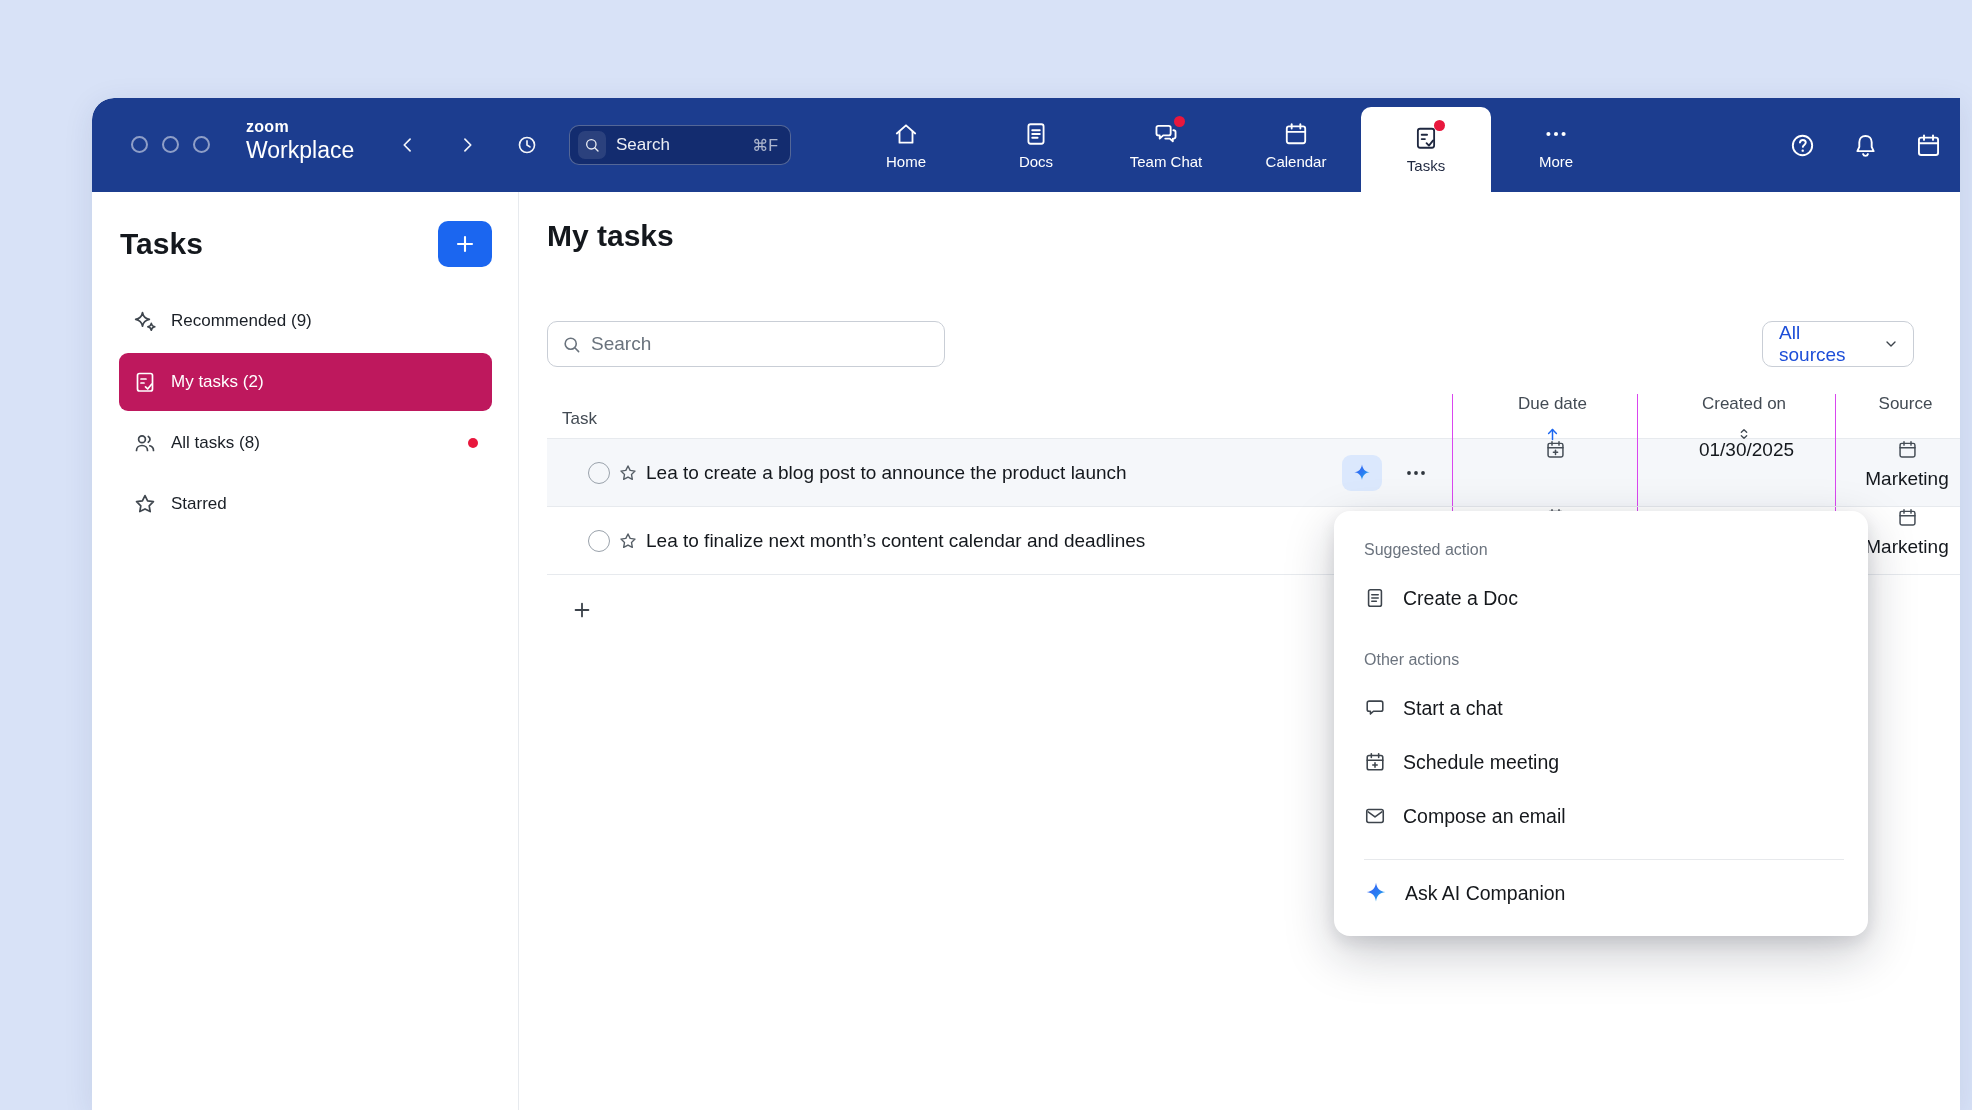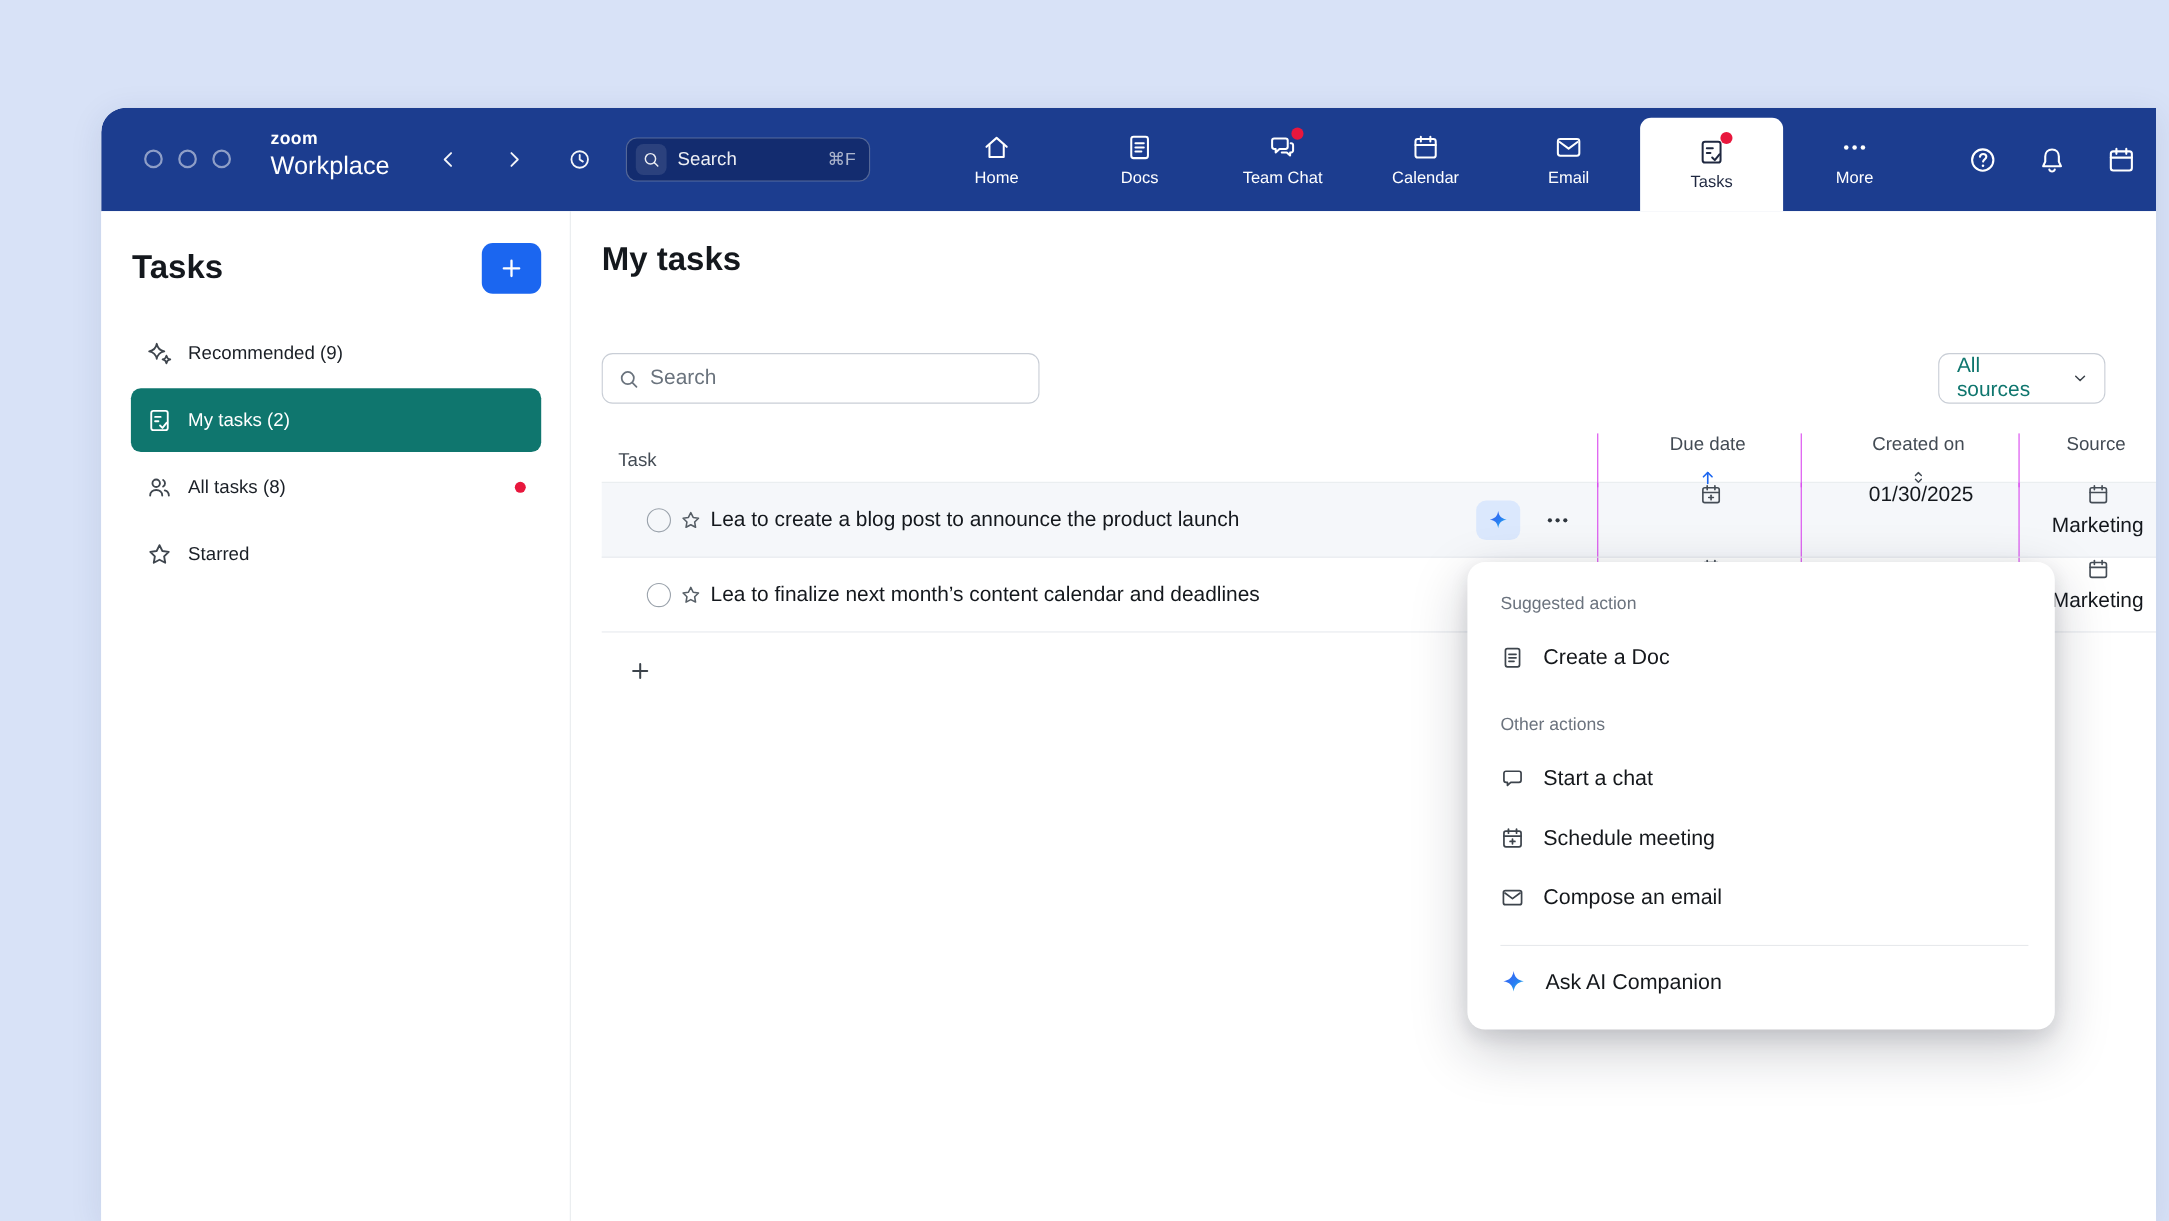--- a/index.html
+++ b/index.html
@@ -71,40 +71,40 @@
   .sb-add {
     width:54px; height:46px; border-radius:10px; background:#1b66f0; color:#fff; border:none;
     display:flex; align-items:center; justify-content:center; cursor:pointer;
   }
   .sb-list { margin-top:25px; }
   .sb-item {
     height:58px; margin:0 26px 3px 27px; border-radius:9px; display:flex; align-items:center;
     gap:14px; padding:0 14px; font-size:17px; color:#1a1f26; cursor:pointer; position:relative;
   }
   .sb-item .sbic { color:#3f464e; }
-  .sb-item.selected { background:#0f766e; color:#fff;text-align:right; }
+  .sb-item.selected { background:#be185d; color:#fff;text-align:right; }
   .sb-item.selected .sbic { color:#fff; }
   .sb-item .sb-dot { margin-left:auto; width:10px; height:10px; border-radius:50%; background:#e8173d; }
 
   
   .main { position:absolute; left:427px; top:94px; right:0; bottom:0; background:#fff; }
   .m-title { position:absolute; left:28px; top:27px; font-size:30px; font-weight:700; }
   .m-search {
     position:absolute; left:28px; top:129px; width:398px; height:46px;
     border:1px solid #c9ced6; border-radius:10px; display:flex; align-items:center; gap:10px;
     padding:0 14px; color:#6a737d;
   }
   .m-search input {
     border:none; outline:none; background:transparent; font:inherit; font-size:19px; color:#14181d; width:100%;
   }
   .m-search input::placeholder { color:#6a737d; }
   .m-sources {
     position:absolute; top:129px; right:46px; width:152px; height:46px;
     border:1px solid #c9ced6; border-radius:10px; display:flex; align-items:center; justify-content:space-between;
-    padding:0 14px 0 16px; font-size:19px; color:#0f766e; cursor:pointer; background:#fff;gap:16px;
+    padding:0 14px 0 16px; font-size:19px; color:#1d4ed8; cursor:pointer; background:#fff;gap:16px;
   }
   .m-sources .chv { color:#3c434b; }
 
   .m-table { position:absolute; left:28px; top:202px; right:0; }
   .t-head, .t-row { display:grid; grid-template-columns:905px 185px 198px 1fr; }
   .t-head { height:45px; border-bottom:1px solid #e7eaee; }
   .t-hcell { display:flex; align-items:center; padding-left:15px; font-size:17px; color:#434b54; gap:12px;text-align:center; }
   .t-hcell.b, .t-cell.b { border-left:1px solid #d946ef;flex-direction:column; }
   .t-row { height:68px; border-bottom:1px solid #e7eaee; font-size:19px; }
   .t-row.highlight { background:#f5f7fa; }
@@ -235,29 +235,20 @@
         <span class="navic ic">
           <svg width="26" height="26" viewBox="0 0 24 24" fill="none" stroke="currentColor" stroke-width="1.7" stroke-linecap="round" stroke-linejoin="round">
               <rect x="3.5" y="5" width="17" height="15.5" rx="2"></rect>
               <line x1="3.5" y1="10" x2="20.5" y2="10"></line>
               <line x1="8" y1="3" x2="8" y2="7"></line>
               <line x1="16" y1="3" x2="16" y2="7"></line>
             </svg>
         </span>
         <span>Calendar</span>
       </div>
-      <div class="tb-nav-item">
-        <span class="navic ic">
-          <svg width="26" height="26" viewBox="0 0 24 24" fill="none" stroke="currentColor" stroke-width="1.7" stroke-linecap="round" stroke-linejoin="round">
-              <rect x="3" y="5" width="18" height="14" rx="2"></rect>
-              <polyline points="4.5 7.5 12 13 19.5 7.5"></polyline>
-            </svg>
-        </span>
-        <span>Email</span>
-      </div>
       <div class="tb-nav-item active">
         <span class="navic ic">
           <svg width="26" height="26" viewBox="0 0 24 24" fill="none" stroke="currentColor" stroke-width="1.7" stroke-linecap="round" stroke-linejoin="round">
               <rect x="4.5" y="3.5" width="15" height="17.5" rx="2"></rect>
               <line x1="8" y1="9" x2="13" y2="9"></line>
               <line x1="8" y1="13" x2="11" y2="13"></line>
               <polyline points="12.5 16.8 14.7 19 18.6 14.2"></polyline>
             </svg>
           <span class="badge-dot"></span>
         </span>

